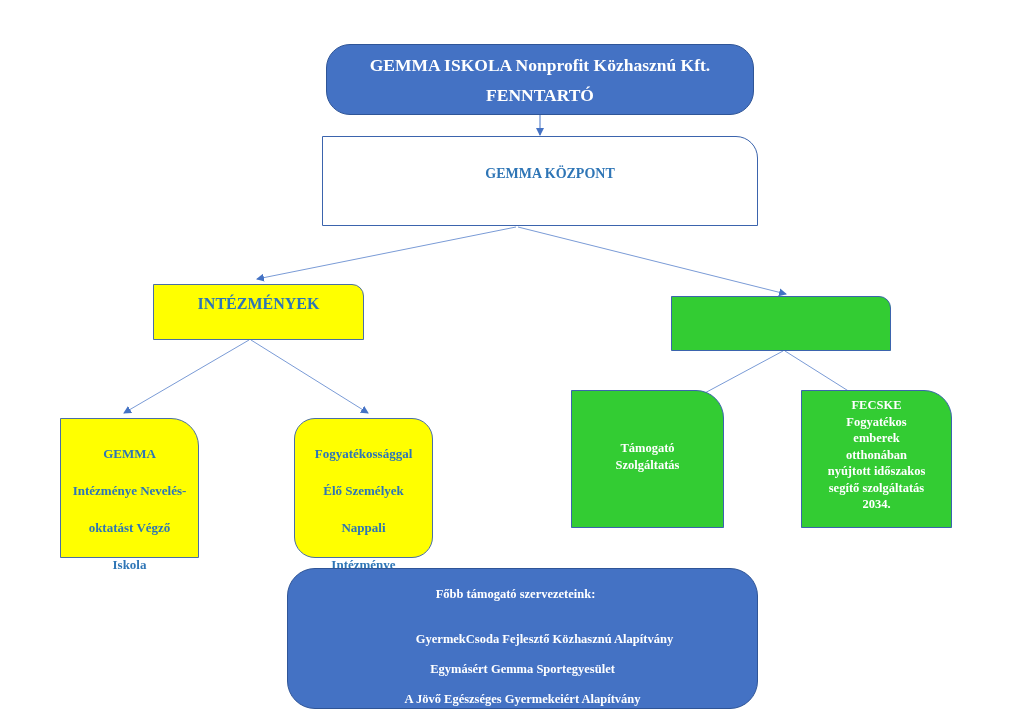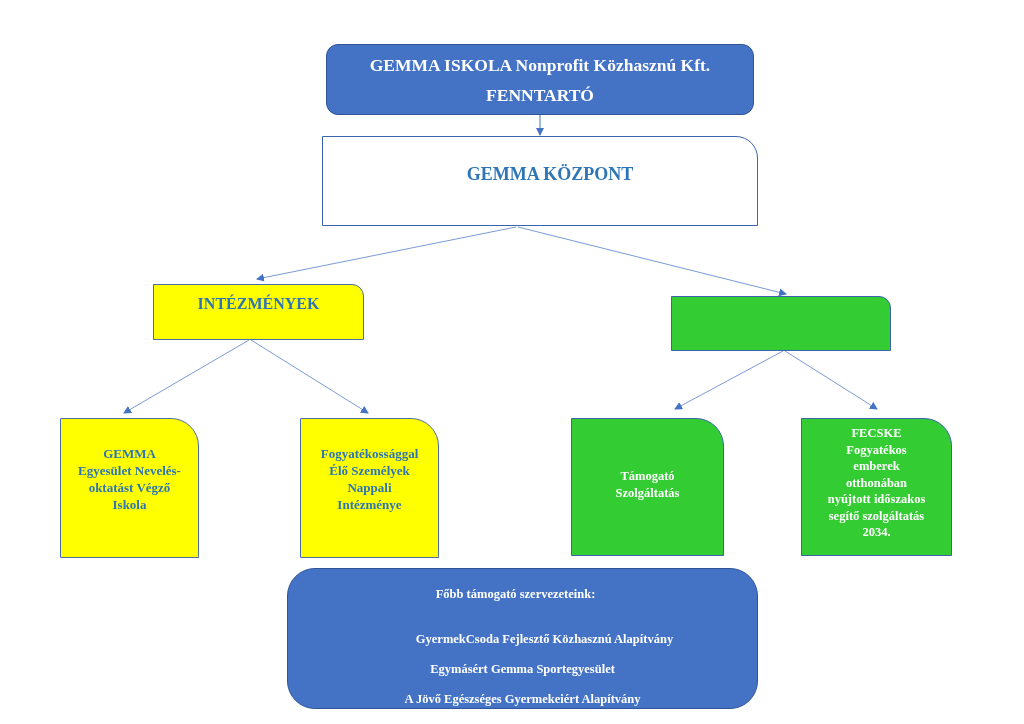--- a/index.html
+++ b/index.html
@@ -2,34 +2,34 @@
 <html><head>
   <meta charset="utf-8">
   <style>
     html, body { margin: 0; padding: 0; background: #ffffff; }
     body { width: 1024px; height: 724px; position: relative; overflow: hidden;
            font-family: "Liberation Serif", "DejaVu Serif", serif; }
     .node { position: absolute; box-sizing: border-box; display: flex; flex-direction: column;
             align-items: center; justify-content: center; text-align: center; font-weight: bold; }
     #connectors { position: absolute; left: 0; top: 0; }
     .top { left: 326px; top: 44px; width: 428px; height: 71px; background: #4472C4;
-           border: 1.5px solid #2F5597; border-radius: 12px; color: #ffffff; font-size: 17.5px; line-height: 30px; }
+           border: 1.5px solid #2F5597; border-radius: 24px; color: #ffffff; font-size: 17.5px; line-height: 30px; }
     .center { left: 322px; top: 136px; width: 436px; height: 90px; background: #ffffff;
-              border: 1.5px solid #3B64AD; border-top-right-radius: 22px; color: #2E75B6; font-size: 18px; }
+              border: 1.5px solid #3B64AD; border-top-right-radius: 22px; color: #2E75B6; font-size: 14px; }
     .center .line1 { margin-bottom: 14px; padding-left: 20px; }
     .center .line2 { margin-bottom: 8px; }
     .yellow-head { left: 153px; top: 284px; width: 211px; height: 56px; background: #FFFF00;
                    border: 1.5px solid #4A6FA5; border-top-right-radius: 12px; color: #2E75B6; font-size: 16px;
                    justify-content: flex-start; padding-top: 10px; }
     .green-head { left: 671px; top: 296px; width: 220px; height: 55px; background: #33CC33;
                   border: 1.5px solid #3B64AD; border-top-right-radius: 12px; }
     .yellow-leaf { top: 418px; width: 139px; height: 140px; background: #FFFF00;
                    border: 1.5px solid #4A6FA5; border-top-right-radius: 28px; color: #2E75B6;
-                   font-size: 13px; line-height: 17px; justify-content: flex-start; padding-top: 26px; }
-    .green-leaf { top: 418px; height: 138px; background: #33CC33;
+                   font-size: 13px; line-height: 17px; justify-content: flex-start; padding-top: 26px; gap: 20px; }
+    .green-leaf { top: 390px; height: 138px; background: #33CC33;
                   border: 1.5px solid #3B64AD; border-top-right-radius: 28px; color: #ffffff;
                   font-size: 12.5px; line-height: 16.5px; }
     .leaf-tam { left: 571px; width: 153px; padding-bottom: 5px; }
     .leaf-fecske { left: 801px; width: 151px; justify-content: flex-start; padding-top: 6px; }
     .bottom { left: 287px; top: 568px; width: 471px; height: 141px; background: #4472C4;
               border: 1.5px solid #2F5597; border-radius: 28px; color: #ffffff; font-size: 12.5px;
               justify-content: space-between; padding-top: 18px; }
     .bottom .title { margin-bottom: 16px; margin-left: -14px; }
     .bottom .org { line-height: 17px; }
     .bottom .org.first { margin-left: 44px; }
@@ -64,26 +64,26 @@
 <div class="node yellow-head">
   <div>INTÉZMÉNYEK</div>
 </div>
 
 <div class="node green-head">
   <div></div>
 </div>
 
 <div class="node yellow-leaf" style="left:60px;">
   <div>GEMMA</div>
-  <div>Egyesület Nevelés-</div>
+  <div>Intézménye Nevelés-</div>
   <div>oktatást Végző</div>
   <div>Iskola</div>
 </div>
 
-<div class="node yellow-leaf" style="left:300px;">
+<div class="node yellow-leaf" style="left:294px;border-radius:21px;">
   <div>Fogyatékossággal</div>
   <div>Élő Személyek</div>
   <div>Nappali</div>
   <div>Intézménye</div>
 </div>
 
 <div class="node green-leaf leaf-tam">
   <div>Támogató</div>
   <div>Szolgáltatás</div>
 </div>

